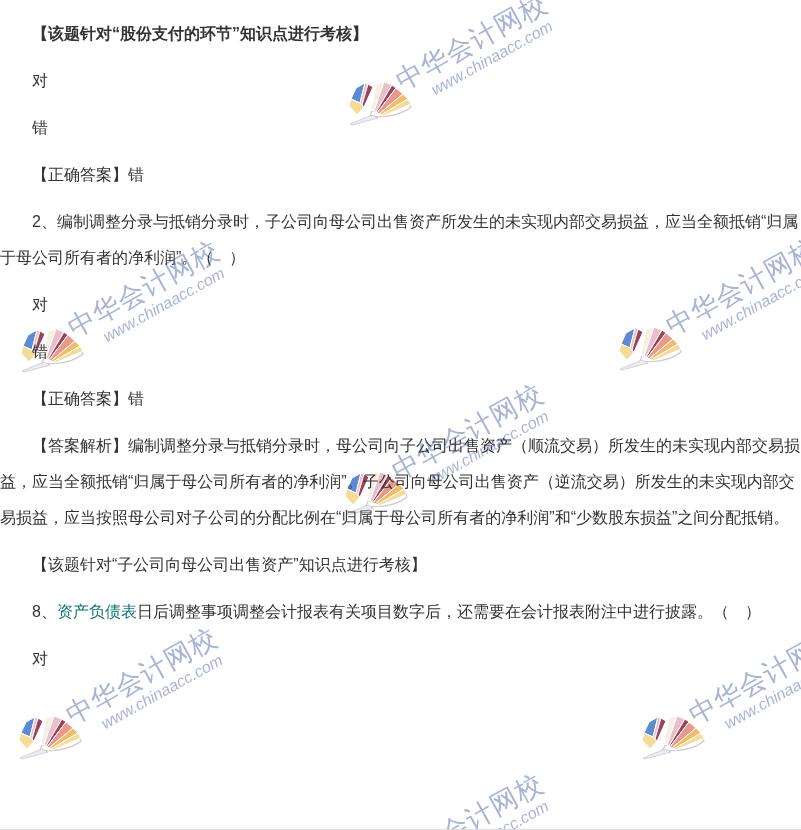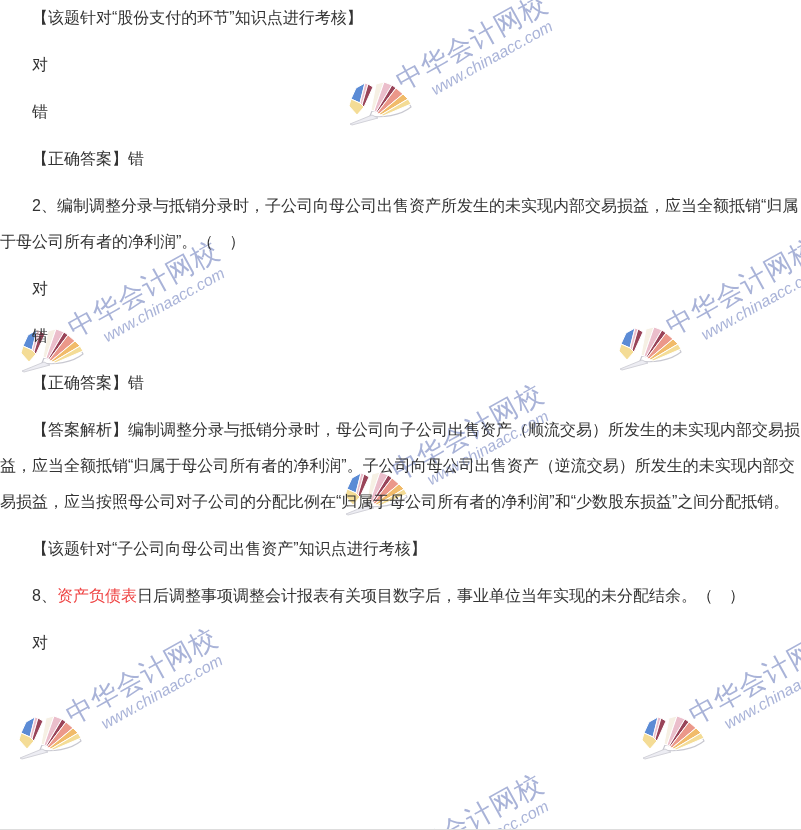--- a/index.html
+++ b/index.html
@@ -24,23 +24,23 @@
   }
   .content p {
     margin: 11px 0;
     font-size: 16px;
     line-height: 36px;
     color: #333333;
     text-indent: 2em;
     letter-spacing: 0;
     word-break: break-all;
   }
-  .content p.first { margin-top: 0; }
+  .content p.first { margin-top: 16px; font-weight: bold; }
   .content a.inline-link {
-    color: #ef4444;
+    color: #0f766e;
     text-decoration: none;
     cursor: pointer;
   }
 
   
   .wm {
     position: absolute;
     width: 250px;
     height: 170px;
     z-index: 0;
@@ -226,17 +226,17 @@
     <p>错</p>
     <p>【正确答案】错</p>
 
     <p>2、编制调整分录与抵销分录时，子公司向母公司出售资产所发生的未实现内部交易损益，应当全额抵销“归属于母公司所有者的净利润”。（　）</p>
     <p>对</p>
     <p>错</p>
     <p>【正确答案】错</p>
     <p>【答案解析】编制调整分录与抵销分录时，母公司向子公司出售资产（顺流交易）所发生的未实现内部交易损益，应当全额抵销“归属于母公司所有者的净利润”。子公司向母公司出售资产（逆流交易）所发生的未实现内部交易损益，应当按照母公司对子公司的分配比例在“归属于母公司所有者的净利润”和“少数股东损益”之间分配抵销。</p>
     <p>【该题针对“子公司向母公司出售资产”知识点进行考核】</p>
 
-    <p><span>8、</span><a class="inline-link">资产负债表</a><span>日后调整事项调整会计报表有关项目数字后，事业单位当年实现的未分配结余。（　）</span></p>
+    <p><span>8、</span><a class="inline-link">资产负债表</a><span>日后调整事项调整会计报表有关项目数字后，还需要在会计报表附注中进行披露。（　）</span></p>
     <p>对</p>
   </div>
 
 </div>
 
 </body></html>

